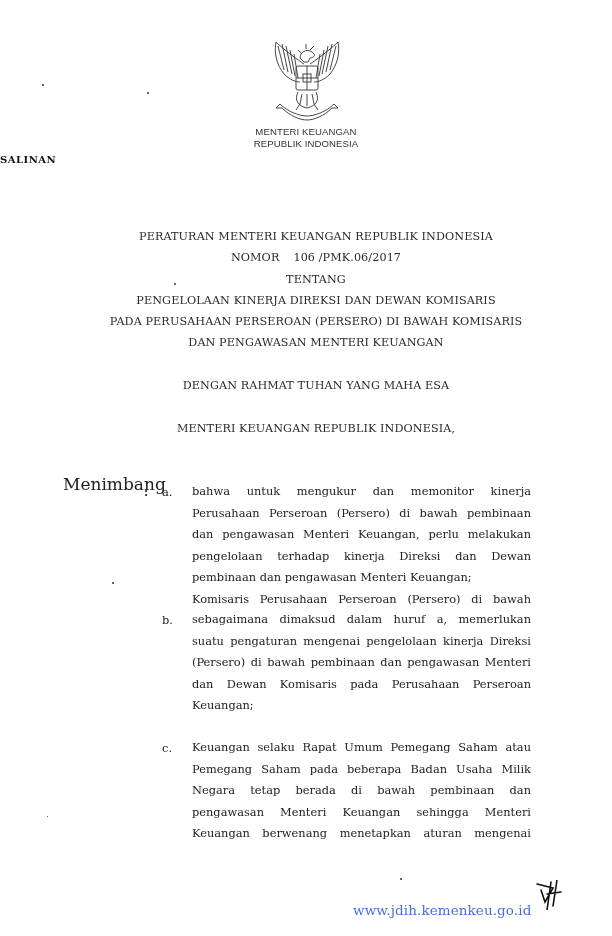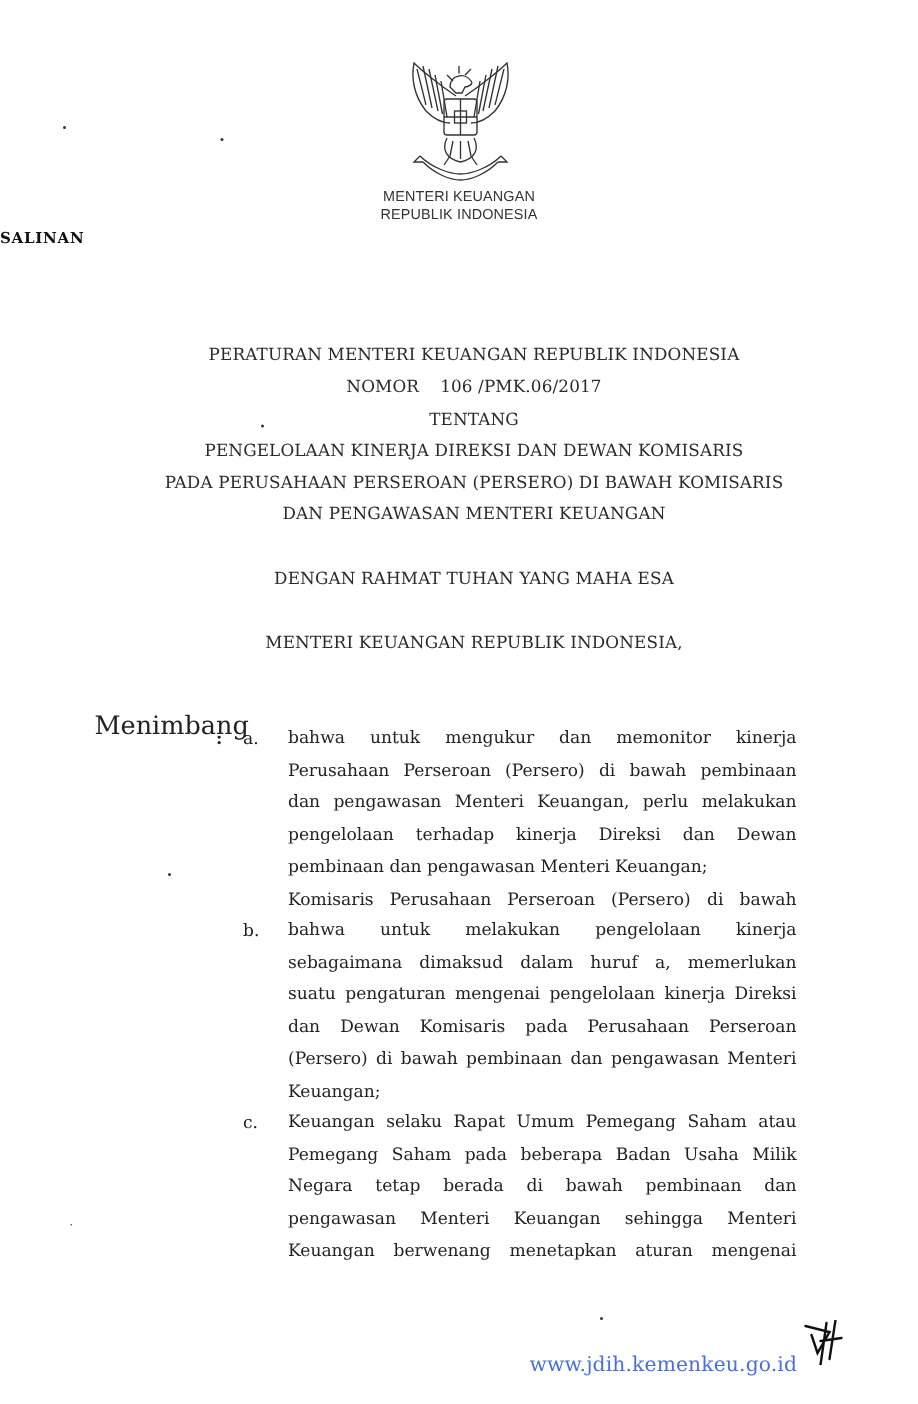--- a/index.html
+++ b/index.html
@@ -100,25 +100,24 @@
   <span class="jl">bahwa untuk mengukur dan memonitor kinerja</span>
   <span class="jl">Perusahaan Perseroan (Persero) di bawah pembinaan</span>
   <span class="jl">dan pengawasan Menteri Keuangan, perlu melakukan</span>
   <span class="jl">pengelolaan terhadap kinerja Direksi dan Dewan</span>
   <span class="jl end">pembinaan dan pengawasan Menteri Keuangan;</span>
   <span class="jl">Komisaris Perusahaan Perseroan (Persero) di bawah</span>
 </div>
 
 <div class="item-label" style="top:613px;">b.</div>
 <div class="item-text" style="top:609px;">
-  <span class="jl">bahwa untuk melakukan pengelolaan kinerja</span>
   <span class="jl">sebagaimana dimaksud dalam huruf a, memerlukan</span>
   <span class="jl">suatu pengaturan mengenai pengelolaan kinerja Direksi</span>
+  <span class="jl">(Persero) di bawah pembinaan dan pengawasan Menteri</span>
   <span class="jl">dan Dewan Komisaris pada Perusahaan Perseroan</span>
-  <span class="jl">(Persero) di bawah pembinaan dan pengawasan Menteri</span>
   <span class="jl end">Keuangan;</span>
 </div>
 
 <div class="item-label" style="top:741px;">c.</div>
 <div class="item-text" style="top:737px;">
   <span class="jl">Keuangan selaku Rapat Umum Pemegang Saham atau</span>
   <span class="jl">Pemegang Saham pada beberapa Badan Usaha Milik</span>
   <span class="jl">Negara tetap berada di bawah pembinaan dan</span>
   <span class="jl">pengawasan Menteri Keuangan sehingga Menteri</span>
   <span class="jl">Keuangan berwenang menetapkan aturan mengenai</span>

